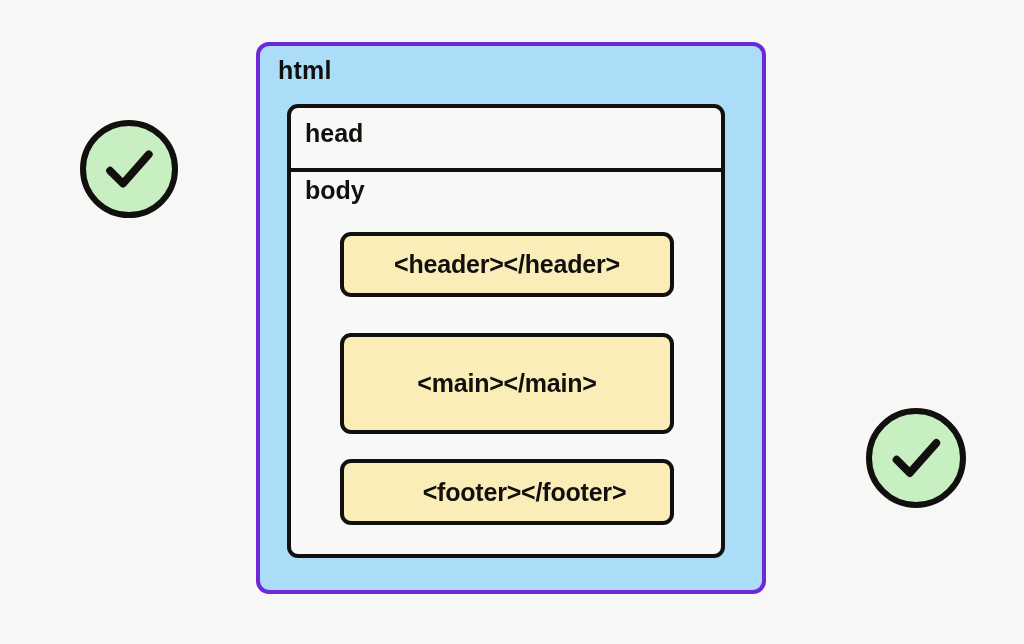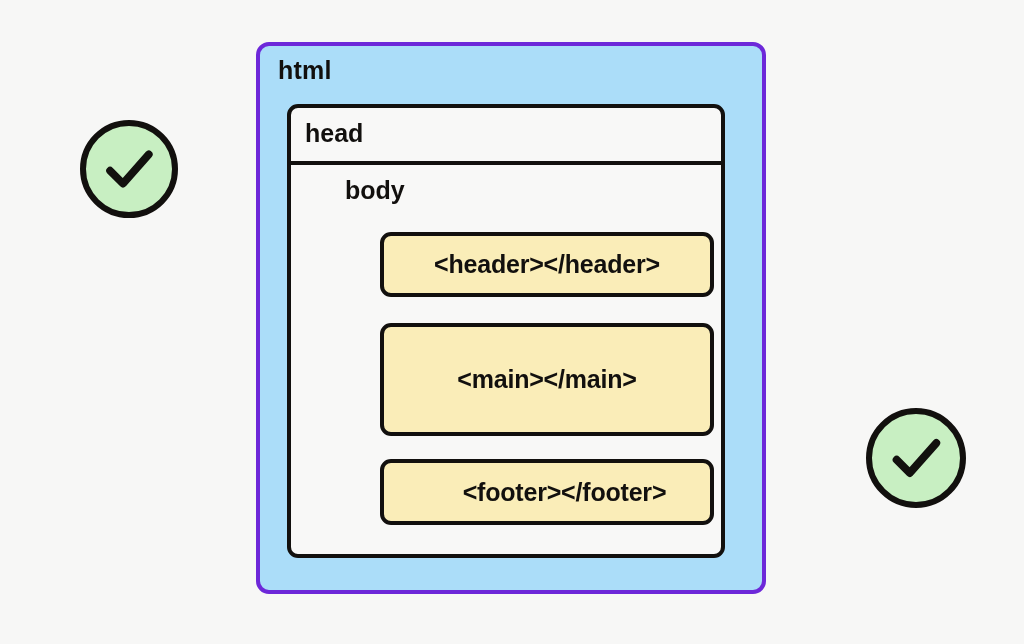--- a/index.html
+++ b/index.html
@@ -55,41 +55,40 @@
     border: 4px solid #12100e;
     border-radius: 11px;
     overflow: hidden;
   }
 
   .head-row {
     position: absolute;
     left: 0;
     top: 0;
     right: 0;
-    height: 57px;
+    height: 64px;
     box-sizing: border-box;
     border-bottom: 4px solid #12100e;
   }
   .head-label {
     position: absolute;
     left: 14px;
     top: 13px;
     font-size: 25px;
     font-weight: bold;
     color: #12100e;
     line-height: 1;
   }
 
   .body-row {
     position: absolute;
     left: 0;
     top: 57px;
     right: 0;
     bottom: 0;
-    margin-left: 40px;
   }
   .body-label {
     position: absolute;
     left: 14px;
     top: 13px;
     font-size: 25px;
     font-weight: bold;
     color: #12100e;
     line-height: 1;
   }
@@ -108,21 +107,21 @@
     justify-content: center;
   }
   .el-box .el-text {
     font-size: 25px;
     font-weight: bold;
     color: #12100e;
     white-space: nowrap;
     letter-spacing: -0.2px;
   }
   .el-header { top: 67px;  height: 65px; }
-  .el-main   { top: 158px; height: 113px; }
+  .el-main   { top: 168px; height: 101px; }
   .el-footer { top: 294px; height: 66px; padding-left: 35px; }
 
   
   .check-circle {
     position: absolute;
     box-sizing: border-box;
     background: #c8efc2;
     border: 6px solid #12100e;
     border-radius: 50%;
   }

